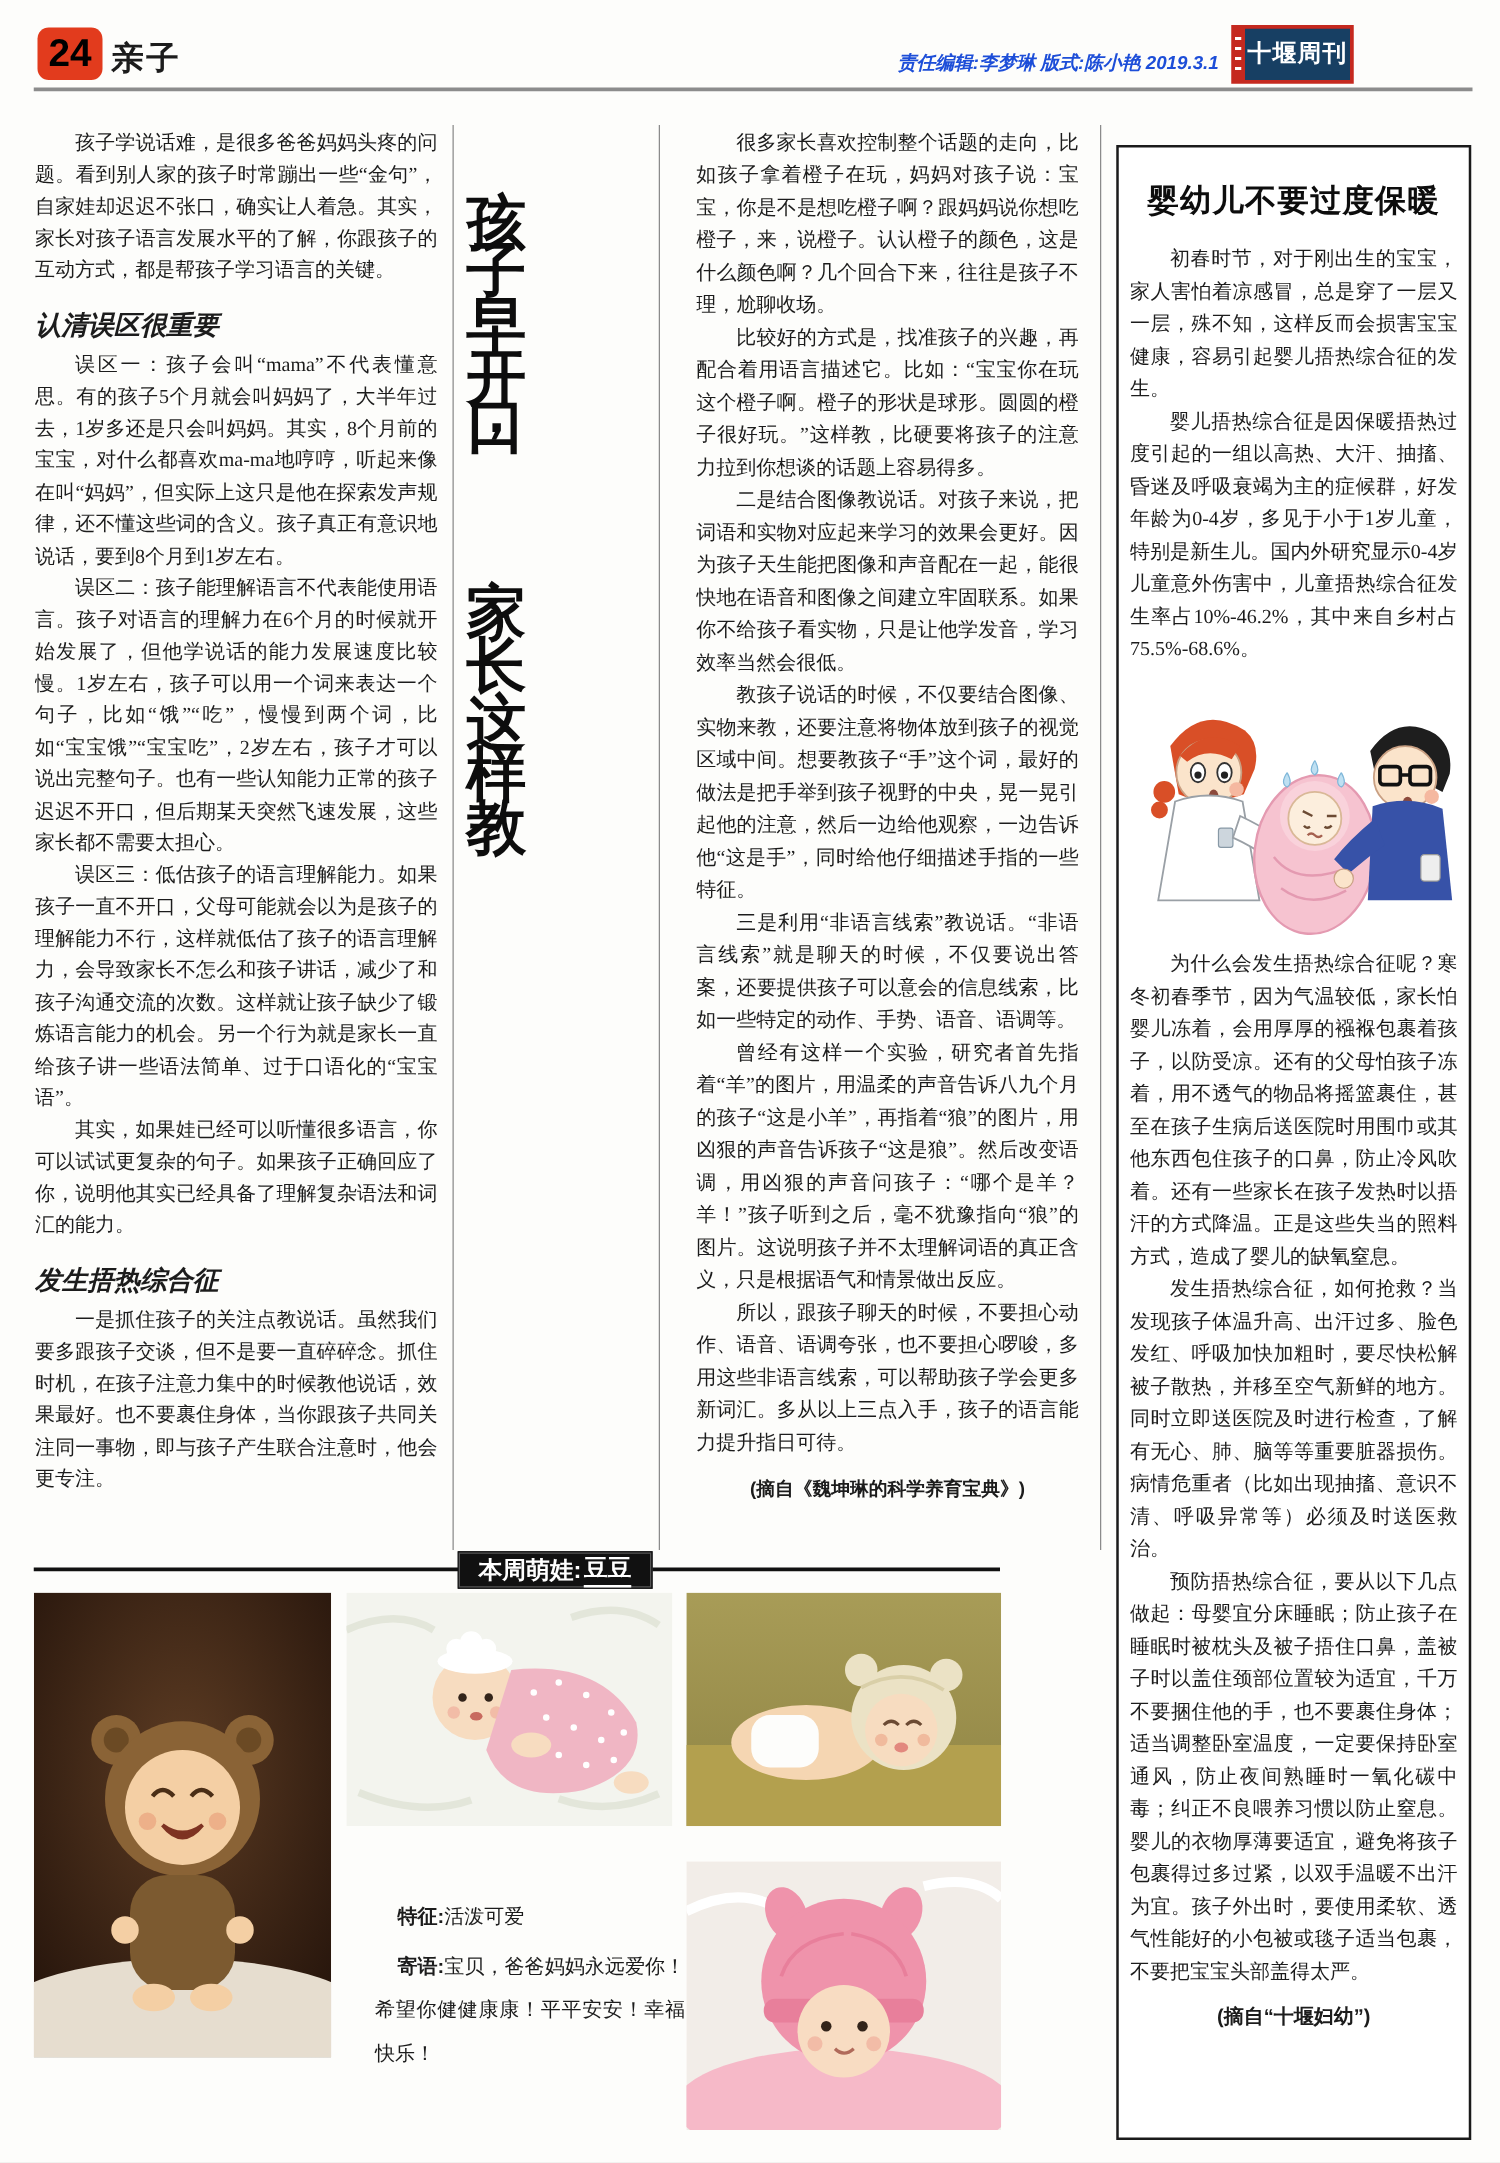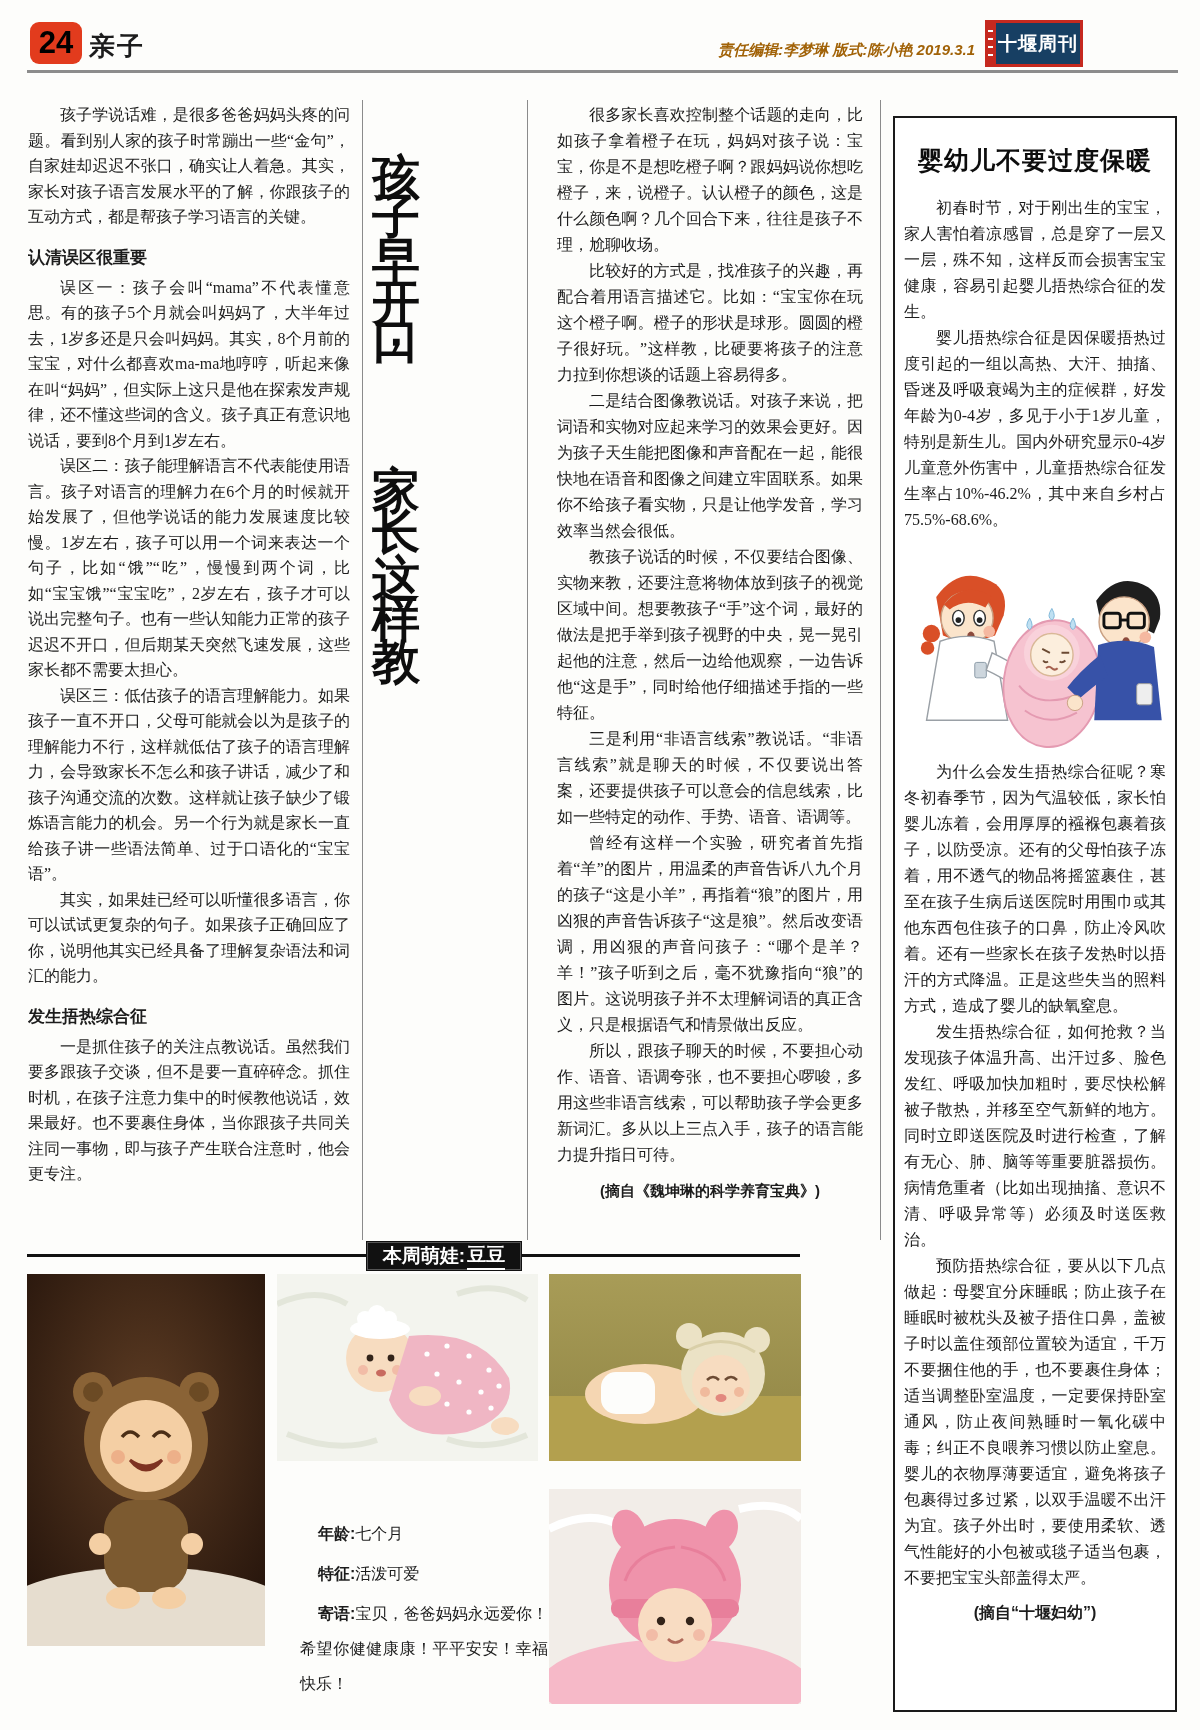--- a/index.html
+++ b/index.html
@@ -7,34 +7,34 @@
         font-family:"Liberation Serif","DejaVu Serif",serif;color:#1c1c1c;overflow:hidden;}
   .sans{font-family:"Liberation Sans","DejaVu Sans",sans-serif;}
 
   
   .page-num{position:absolute;left:30px;top:22px;width:52px;height:42px;background:#e23b1d;
             border-radius:9px;color:#000000;font-weight:bold;font-size:31px;line-height:42px;
             text-align:center;font-family:"Liberation Sans",sans-serif;}
   .section-name{position:absolute;left:89px;top:29px;font-size:26px;font-weight:bold;
                 font-family:"Liberation Sans",sans-serif;letter-spacing:2px;}
   .editor-line{position:absolute;left:540px;top:41px;width:435px;text-align:right;font-size:15px;
-               font-weight:bold;font-style:italic;font-family:"Liberation Sans",sans-serif;color:#a16207;}
+               font-weight:bold;font-style:italic;font-family:"Liberation Sans",sans-serif;color:#1d4ed8;}
   .masthead{position:absolute;left:985px;top:20px;width:98px;height:47px;background:#c5291f;
             padding:3px 3px 3px 11px;box-sizing:border-box;}
   .masthead-side{position:absolute;left:3px;top:7px;bottom:7px;width:5px;
                  background:repeating-linear-gradient(#c5291f 0 3px,#ffffff 3px 5px,#c5291f 5px 8px);}
   .masthead-inner{width:100%;height:100%;background:#173f63;color:#fff;text-align:center;
                   font-size:19px;line-height:41px;font-weight:bold;letter-spacing:1px;font-family:Liberation Serif, serif;}
   .header-rule{position:absolute;left:27px;top:70px;width:1151px;height:3px;background:#8c8c8c;}
 
   
   .col{position:absolute;top:102px;text-align:justify;}
   .col p{margin:0;text-indent:2em;font-size:16px;line-height:25.5px;}
-  .col h3{font-family:"Liberation Sans","DejaVu Sans",sans-serif;font-size:17px;margin:16px 0 6px;
-          text-indent:0;}
+  .col h3{font-family:"Liberation Sans","DejaVu Sans",sans-serif;font-size:21px;margin:16px 0 6px;
+          text-indent:0;font-style:italic;}
   .col-left{left:28px;width:322px;height:1148px;overflow:hidden;}
   .col-mid{left:557px;width:306px;height:1150px;overflow:hidden;}
   .col-mid p{line-height:26px;}
   .attribution{font-family:"Liberation Sans","DejaVu Sans",sans-serif;font-weight:bold;
                font-size:15px;text-align:center;margin-top:14px;}
   .vrule{position:absolute;top:100px;width:1px;height:1140px;background:#8b8b8b;}
   .vr1{left:362px;} .vr2{left:527px;} .vr3{left:880px;}
   .vertical-title{position:absolute;left:364px;top:112px;height:1010px;writing-mode:vertical-rl;
                   text-orientation:upright;font-size:48px;font-weight:bold;letter-spacing:44px;
                   color:#0d0d0d;}
@@ -267,23 +267,20 @@
         <circle cx="141" cy="132" r="4.2" fill="#33241a"></circle>
       <circle cx="103" cy="146" r="6" fill="#f0b4a0" opacity="0.8"></circle>
         <circle cx="150" cy="146" r="6" fill="#f0b4a0" opacity="0.8"></circle>
       <path d="M119 150 q7 7 15 0" stroke="#b06a5a" stroke-width="2.6" fill="none"></path>
       <path d="M76 92 q10 -30 50 -34 M176 92 q-8 -28 -44 -34" stroke="#e87f9b" stroke-width="3" fill="none"></path>
     </svg>
   </div>
 
   <div class="caption">
     <div class="cap-row">
-      <span class="cap-label">年龄:</span><span class="cap-value">七个月</span>
-    </div>
-    <div class="cap-row">
       <span class="cap-label">特征:</span><span class="cap-value">活泼可爱</span>
     </div>
     <div class="cap-row">
       <span class="cap-label">寄语:</span><span class="cap-value">宝贝，爸爸妈妈永远爱你！希望你健健康康！平平安安！幸福快乐！</span>
     </div>
   </div>
 
 </div>
 
 </body></html>

